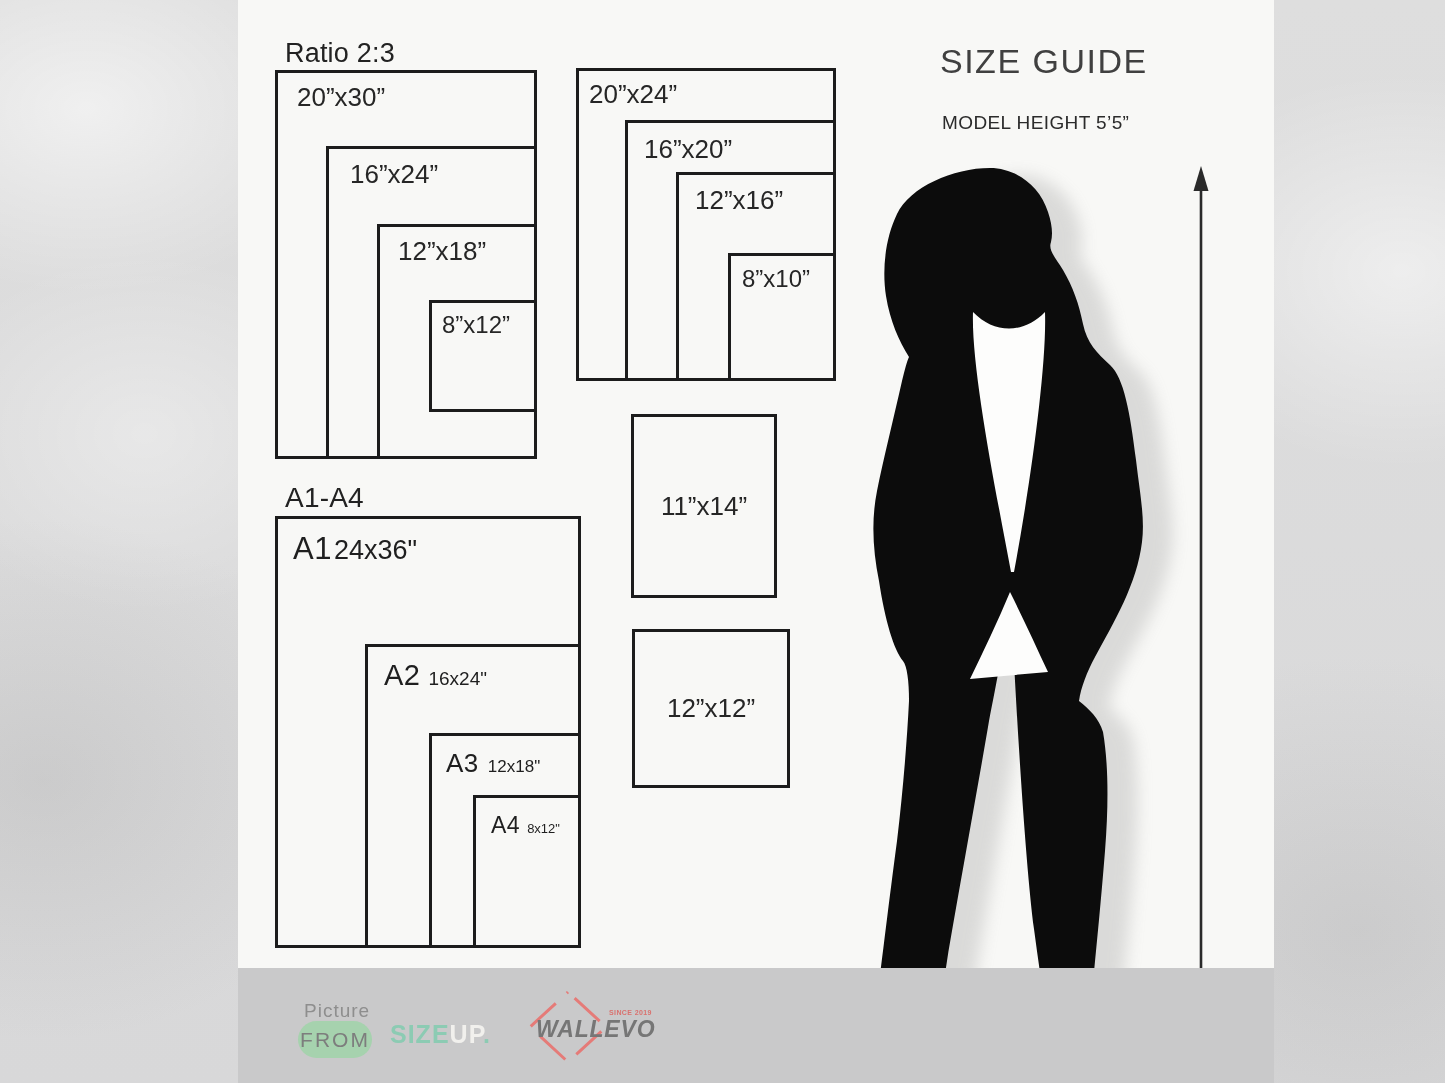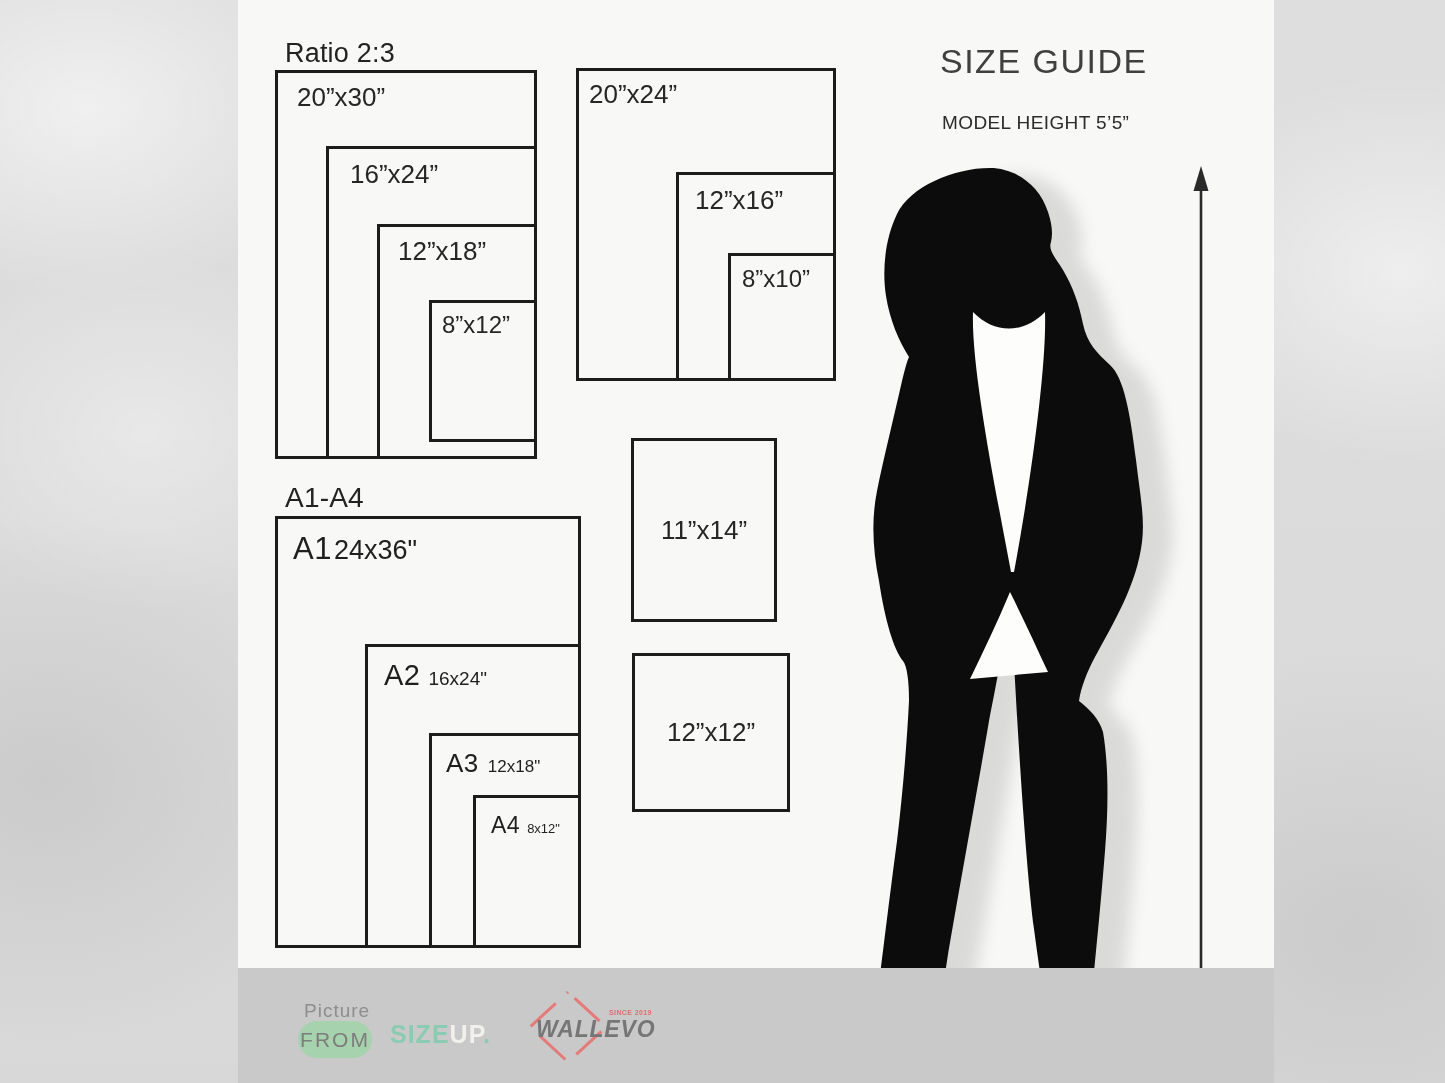--- a/index.html
+++ b/index.html
@@ -33,21 +33,21 @@
     position:absolute; font-size:27px; color:#222; letter-spacing:0.2px;
     white-space:nowrap;
   }
   .szbox {
     position:absolute; border:3px solid #1c1c1c; background:transparent;
   }
   .szlabel {
     position:absolute; font-size:26px; color:#262626; white-space:nowrap;
   }
   .szlabel.small { font-size:24px; }
-  .szbox.center-label { display:flex; align-items:center; justify-content:center;margin-top:24px; }
+  .szbox.center-label { display:flex; align-items:center; justify-content:center; }
   .szbox.center-label .szlabel { position:static; }
   .a-label { position:absolute; display:flex; align-items:baseline; white-space:nowrap; color:#1f1f1f; }
   .a-code { letter-spacing:0.5px; }
   .a-size { }
   .hdr-title {
     position:absolute; left:702px; top:42px; font-size:34px; letter-spacing:1.5px;
     color:#404040; white-space:nowrap;
   }
   .hdr-sub {
     position:absolute; left:704px; top:112px; font-size:19px; letter-spacing:0.4px;
@@ -94,26 +94,29 @@
 
     <div class="szbox" style="left:37px; top:70px; width:262px; height:389px;">
       <span class="szlabel" style="left:19px; top:9px;">20”x30”</span>
     </div>
     <div class="szbox" style="left:88px; top:146px; width:211px; height:313px;">
       <span class="szlabel" style="left:21px; top:10px;">16”x24”</span>
     </div>
     <div class="szbox" style="left:139px; top:224px; width:160px; height:235px;">
       <span class="szlabel" style="left:18px; top:9px;">12”x18”</span>
     </div>
-    <div class="szbox" style="left:191px; top:300px; width:108px; height:142px;">
+    <div class="szbox" style="left:191px; top:300px; width:108px; height:112px;">
       <span class="szlabel small" style="left:10px; top:8px;">8”x12”</span>
     </div>
 
     <div class="szbox" style="left:338px; top:68px; width:260px; height:313px;">
       <span class="szlabel" style="left:10px; top:8px;">20”x24”</span>
+    </div>
+    <div class="szbox" style="left:387px; top:120px; width:211px; height:261px;">
+      <span class="szlabel" style="left:16px; top:11px;">16”x20”</span>
     </div>
     <div class="szbox" style="left:438px; top:172px; width:160px; height:209px;">
       <span class="szlabel" style="left:16px; top:10px;">12”x16”</span>
     </div>
     <div class="szbox" style="left:490px; top:253px; width:108px; height:128px;">
       <span class="szlabel small" style="left:11px; top:9px;">8”x10”</span>
     </div>
 
     <div class="szbox center-label" style="left:393px; top:414px; width:146px; height:184px;">
       <span class="szlabel">11”x14”</span>

